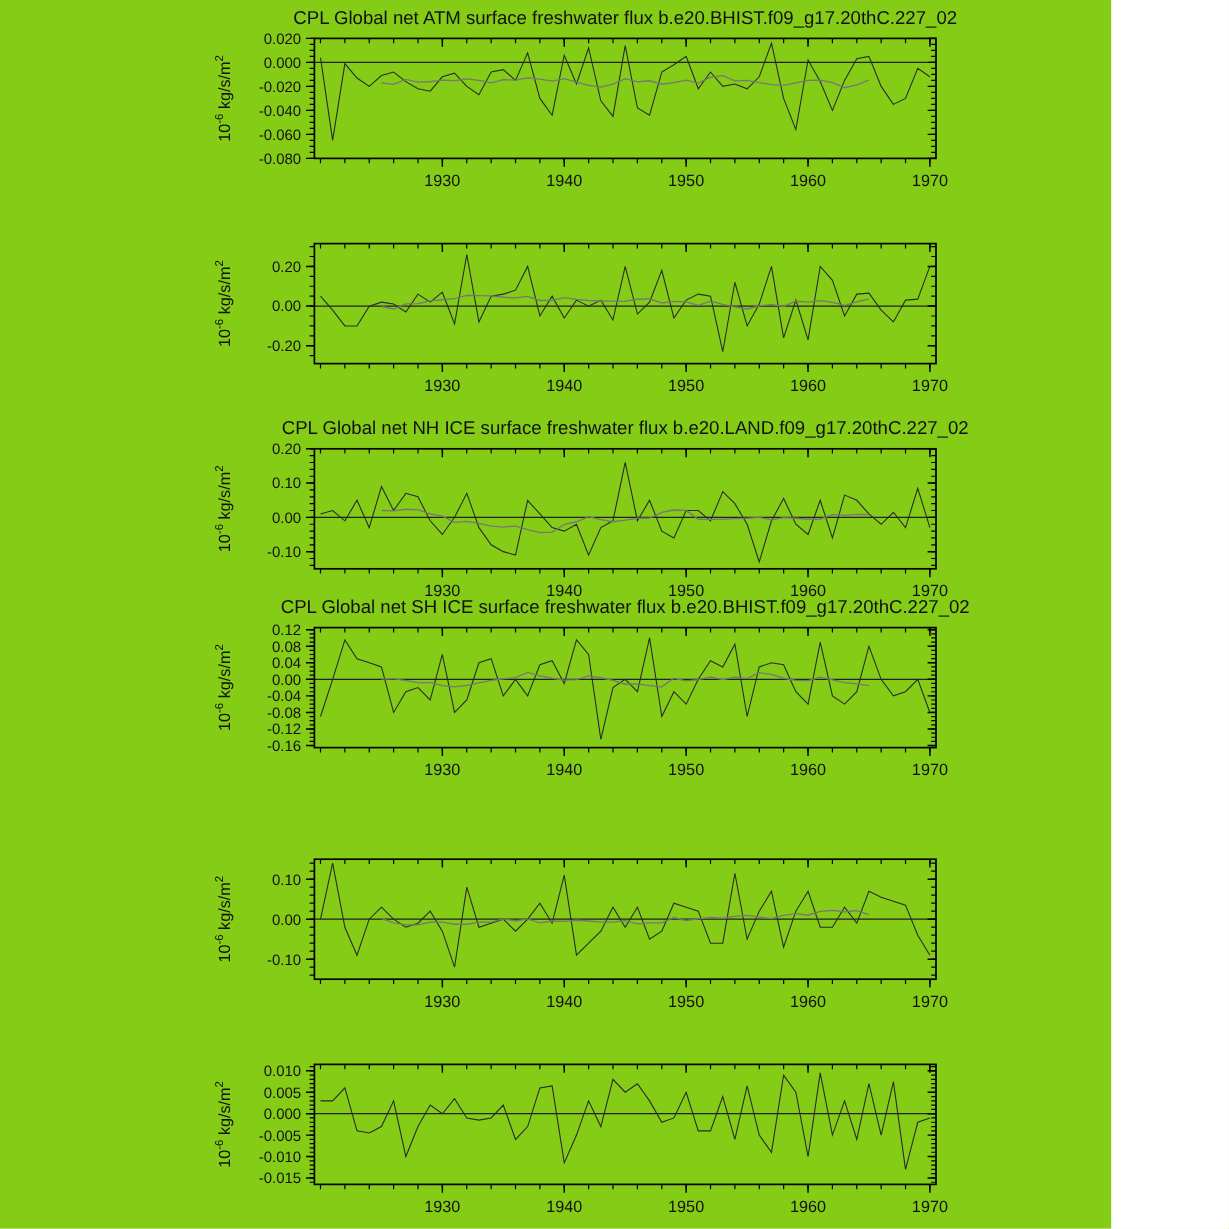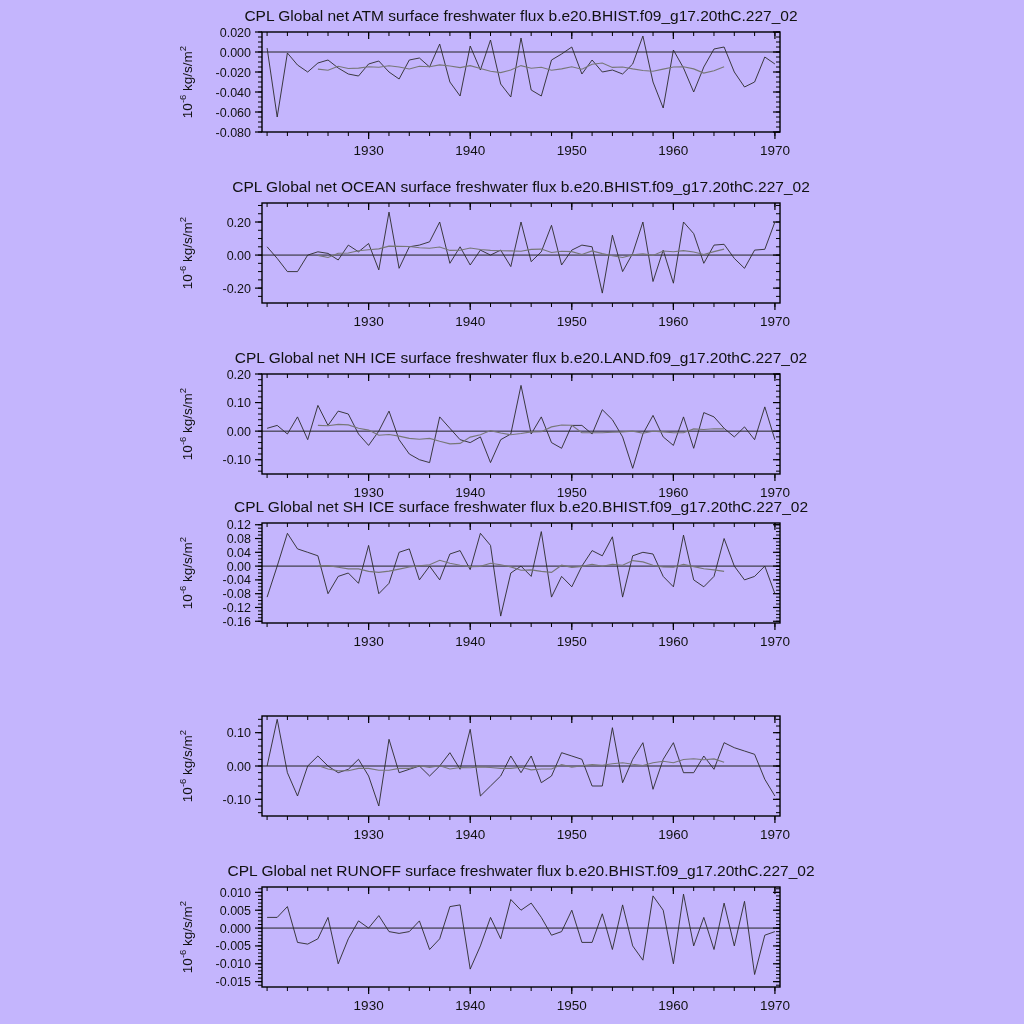--- a/index.html
+++ b/index.html
@@ -1,16 +1,16 @@
 <!DOCTYPE html>
 <html><head>
 <meta charset="utf-8">
 <style>
   html,body{margin:0;padding:0;background:#fff;}
-  #canvas{position:relative;width:1024px;height:1024px;background:#c4b5fd;overflow:hidden;
+  #canvas{position:relative;width:926px;height:1024px;background:#84cc16;overflow:hidden;
           font-family:"Liberation Sans","DejaVu Sans",sans-serif;color:#000;text-decoration:underline;}
   .panel{position:absolute;left:0;width:1024px;height:171px;}
   .title{position:absolute;left:521px;top:7px;transform:translateX(-50%);
          white-space:nowrap;font-size:15.5px;color:#111;}
   .ylab{position:absolute;left:186px;top:82px;transform:translate(-50%,-50%) rotate(-90deg);
         white-space:nowrap;font-size:13.5px;color:#111;}
   .ylab sup{font-size:9.5px;}
   svg.plot{position:absolute;left:0;top:0;}
   svg text{font-family:"Liberation Sans","DejaVu Sans",sans-serif;fill:#111;}
   text.ytick{font-size:12.5px;}
@@ -153,21 +153,20 @@
         <line x1="774.921568627451" y1="132" x2="774.921568627451" y2="139" stroke="#000" stroke-width="1.2"></line>
         <line x1="774.921568627451" y1="32" x2="774.921568627451" y2="39" stroke="#000" stroke-width="1.2"></line>
         <text class="xtick" x="774.921568627451" y="155" text-anchor="middle">1970</text>
         <polyline points="267.1,48.0 277.2,117.0 287.4,53.0 297.5,65.0 307.7,72.0 317.9,63.0 328.0,60.0 338.2,68.0 348.3,74.0 358.5,76.0 368.6,64.0 378.8,61.0 389.0,72.0 399.1,79.0 409.3,60.0 419.4,58.0 429.6,67.0 439.7,44.0 449.9,82.0 460.1,96.0 470.2,46.0 480.4,70.0 490.5,40.0 500.7,84.0 510.8,97.0 521.0,38.0 531.2,90.0 541.3,96.0 551.5,60.0 561.6,54.0 571.8,47.0 581.9,74.0 592.1,60.0 602.3,72.0 612.4,70.0 622.6,74.0 632.7,64.0 642.9,36.0 653.0,82.0 663.2,108.0 673.4,50.0 683.5,68.0 693.7,92.0 703.8,67.0 714.0,49.0 724.1,47.0 734.3,72.0 744.5,87.0 754.6,82.0 764.8,57.0 774.9,64.0" fill="none" stroke="#2a2a2a" stroke-width="0.9"></polyline>
         <polyline points="317.9,69.1 328.0,70.3 338.2,66.2 348.3,68.5 358.5,68.1 368.6,66.8 378.8,67.2 389.0,65.7 399.1,67.0 409.3,69.0 419.4,66.3 429.6,66.8 439.7,64.9 449.9,66.0 460.1,67.6 470.2,65.6 480.4,68.5 490.5,71.2 500.7,72.6 510.8,70.1 521.0,65.6 531.2,68.2 541.3,67.3 551.5,70.2 561.6,68.9 571.8,66.8 581.9,69.2 592.1,64.3 602.3,63.0 612.4,67.4 622.6,67.0 632.7,68.9 642.9,70.5 653.0,71.2 663.2,69.1 673.4,67.0 683.5,66.8 693.7,68.9 703.8,73.1 714.0,70.8 724.1,66.8" fill="none" stroke="#777777" stroke-width="1.1"></polyline>
         <rect x="262" y="32" width="518" height="100" fill="none" stroke="#000000" stroke-width="1.4"></rect>
       </svg>
   </div>
 
   <div class="panel" style="top:171px">
-    <div class="title">CPL Global net OCEAN surface freshwater flux b.e20.BHIST.f09_g17.20thC.227_02</div>
     <div class="ylab"><span>10</span><sup>-6</sup><span> kg/s/m</span><sup>2</sup></div>
     <svg class="plot" width="1024" height="171">
         <line x1="262" y1="84.06611570247935" x2="780" y2="84.06611570247935" stroke="#222222" stroke-width="1"></line>
         <line x1="258" y1="125.3884297520661" x2="262" y2="125.3884297520661" stroke="#000" stroke-width="1"></line>
         <line x1="780" y1="125.3884297520661" x2="776" y2="125.3884297520661" stroke="#000" stroke-width="1"></line>
         <line x1="258" y1="117.12396694214877" x2="262" y2="117.12396694214877" stroke="#000" stroke-width="1"></line>
         <line x1="780" y1="117.12396694214877" x2="776" y2="117.12396694214877" stroke="#000" stroke-width="1"></line>
         <line x1="258" y1="108.85950413223142" x2="262" y2="108.85950413223142" stroke="#000" stroke-width="1"></line>
         <line x1="780" y1="108.85950413223142" x2="776" y2="108.85950413223142" stroke="#000" stroke-width="1"></line>
         <line x1="258" y1="100.59504132231406" x2="262" y2="100.59504132231406" stroke="#000" stroke-width="1"></line>
@@ -666,21 +665,20 @@
         <line x1="774.921568627451" y1="132" x2="774.921568627451" y2="139" stroke="#000" stroke-width="1.2"></line>
         <line x1="774.921568627451" y1="32" x2="774.921568627451" y2="39" stroke="#000" stroke-width="1.2"></line>
         <text class="xtick" x="774.921568627451" y="155" text-anchor="middle">1970</text>
         <polyline points="267.1,82.0 277.2,35.3 287.4,88.7 297.5,112.0 307.7,82.0 317.9,72.0 328.0,82.0 338.2,88.7 348.3,85.3 358.5,75.3 368.6,92.0 378.8,122.0 389.0,55.3 399.1,88.7 409.3,85.3 419.4,82.0 429.6,92.0 439.7,82.0 449.9,68.7 460.1,85.3 470.2,45.3 480.4,112.0 490.5,102.0 500.7,92.0 510.8,72.0 521.0,88.7 531.2,72.0 541.3,98.7 551.5,92.0 561.6,68.7 571.8,72.0 581.9,75.3 592.1,102.0 602.3,102.0 612.4,43.7 622.6,98.7 632.7,75.3 642.9,58.7 653.0,105.3 663.2,75.3 673.4,58.7 683.5,88.7 693.7,88.7 703.8,72.0 714.0,85.3 724.1,58.7 734.3,63.7 744.5,67.0 754.6,70.3 764.8,95.3 774.9,112.0" fill="none" stroke="#2a2a2a" stroke-width="0.9"></polyline>
         <polyline points="317.9,81.4 328.0,85.0 338.2,86.8 348.3,86.8 358.5,84.4 368.6,84.4 378.8,86.2 389.0,86.2 399.1,84.4 409.3,84.4 419.4,81.7 429.6,83.5 439.7,81.7 449.9,85.0 460.1,83.5 470.2,83.8 480.4,82.9 490.5,83.5 500.7,84.4 510.8,84.4 521.0,83.2 531.2,85.9 541.3,85.0 551.5,85.0 561.6,80.6 571.8,83.1 581.9,81.8 592.1,80.6 602.3,81.2 612.4,79.7 622.6,78.8 632.7,80.3 642.9,81.5 653.0,78.8 663.2,77.3 673.4,78.7 683.5,75.5 693.7,74.7 703.8,75.8 714.0,74.9 724.1,78.2" fill="none" stroke="#777777" stroke-width="1.1"></polyline>
         <rect x="262" y="32" width="518" height="100" fill="none" stroke="#000000" stroke-width="1.4"></rect>
       </svg>
   </div>
 
   <div class="panel" style="top:855px">
-    <div class="title">CPL Global net RUNOFF surface freshwater flux b.e20.BHIST.f09_g17.20thC.227_02</div>
     <div class="ylab"><span>10</span><sup>-6</sup><span> kg/s/m</span><sup>2</sup></div>
     <svg class="plot" width="1024" height="171">
         <line x1="262" y1="73.07142857142857" x2="780" y2="73.07142857142857" stroke="#222222" stroke-width="1"></line>
         <line x1="258" y1="130.21428571428572" x2="262" y2="130.21428571428572" stroke="#000" stroke-width="1"></line>
         <line x1="780" y1="130.21428571428572" x2="776" y2="130.21428571428572" stroke="#000" stroke-width="1"></line>
         <line x1="258" y1="126.64285714285714" x2="262" y2="126.64285714285714" stroke="#000" stroke-width="1"></line>
         <line x1="780" y1="126.64285714285714" x2="776" y2="126.64285714285714" stroke="#000" stroke-width="1"></line>
         <line x1="258" y1="123.07142857142856" x2="262" y2="123.07142857142856" stroke="#000" stroke-width="1"></line>
         <line x1="780" y1="123.07142857142856" x2="776" y2="123.07142857142856" stroke="#000" stroke-width="1"></line>
         <line x1="258" y1="119.49999999999999" x2="262" y2="119.49999999999999" stroke="#000" stroke-width="1"></line>

